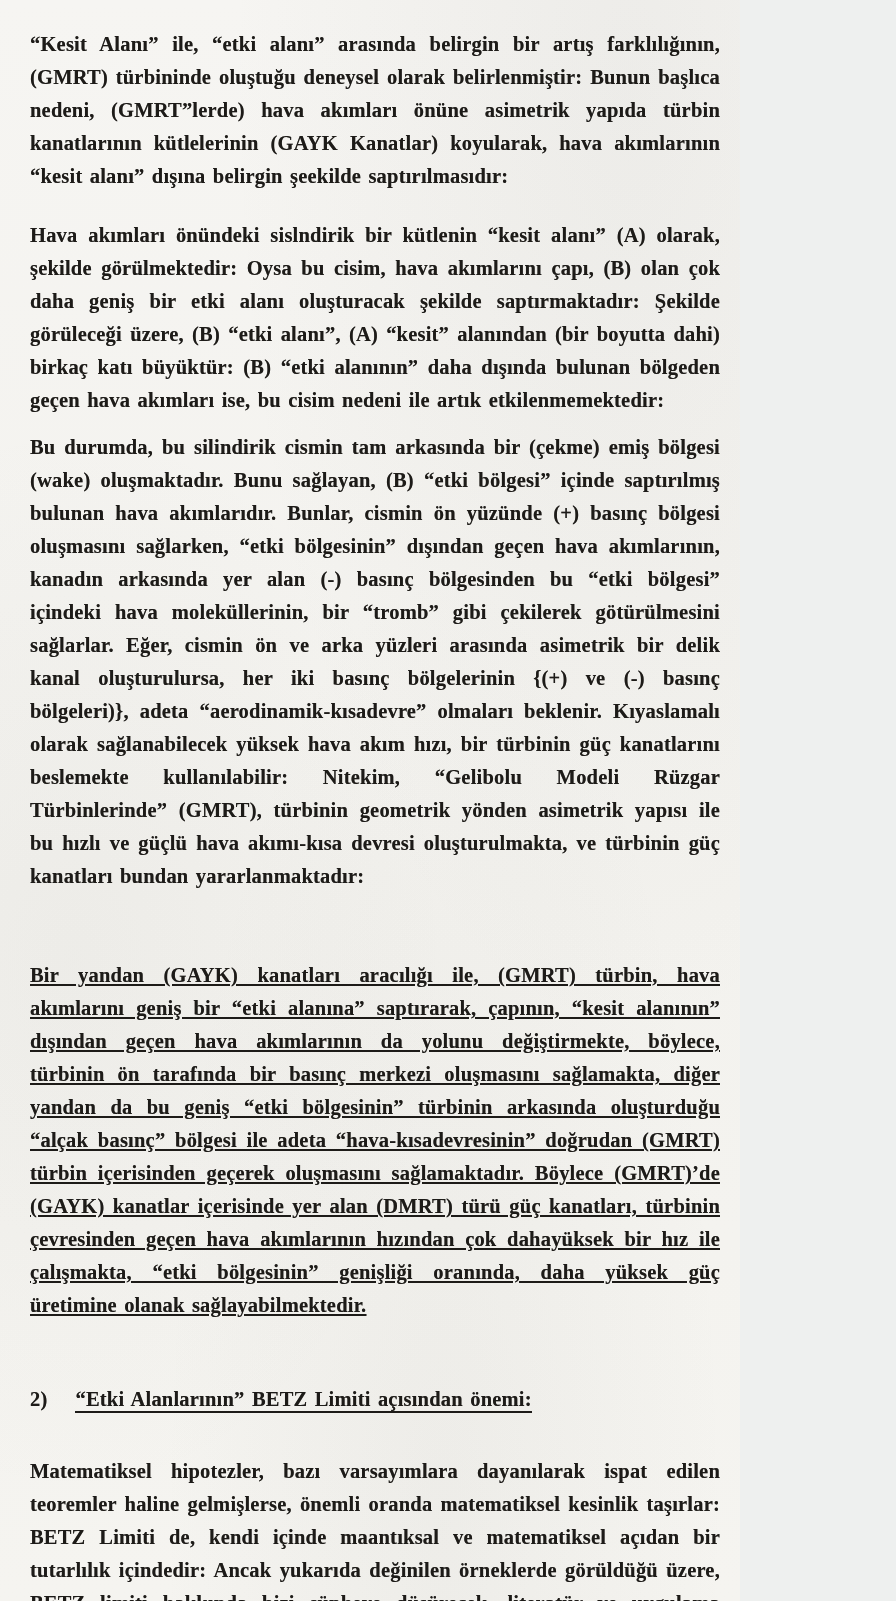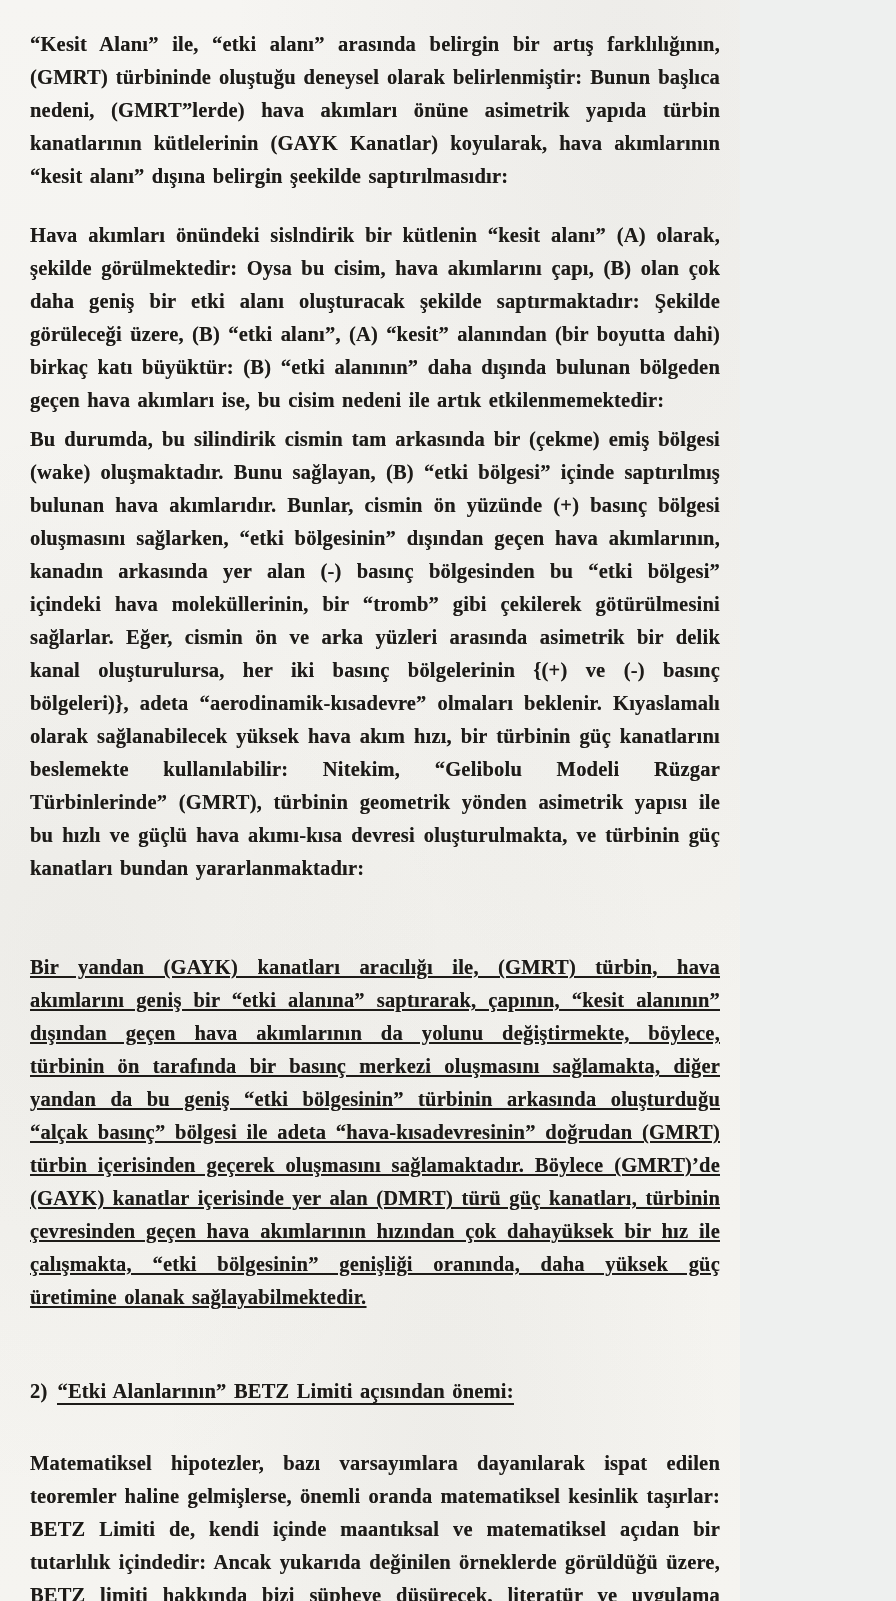--- a/index.html
+++ b/index.html
@@ -32,39 +32,40 @@
     font-size: 20.5px;
     font-weight: 700;
     line-height: 33px;
     text-align: justify;
     letter-spacing: 0.2px;
     word-spacing: 2px;
     text-shadow: 0 0 0.5px rgba(30,28,25,0.55);
   }
   .p1 { margin-bottom: 26px; }
   .p2 { margin-bottom: 15px; }
-  .p3 { margin-bottom: 6px; }
+  .p3 { margin-bottom: 14px; }
   .p4 { margin-bottom: 66px; }
   .p5 { margin-bottom: 61px; text-decoration: underline; }
   .p6 { margin-bottom: 5px; }
   .heading {
     margin: 0 0 39px 0;
     font-size: 20.5px;
     font-weight: 700;
     line-height: 33px;
     letter-spacing: 0.2px;
     word-spacing: 2px;
     text-shadow: 0 0 0.5px rgba(30,28,25,0.55);
   }
   .heading-number {
     margin-right: 10px;
   }
   .heading-title {
     border-bottom: 2px solid #1d1b18;
     padding-bottom: 1px;
+    margin-left: 18px;
   }
   .footer {
     margin-top: 76px;
     text-align: center;
     transform: translateX(-26px);
     font-family: "DejaVu Sans", sans-serif;
     font-size: 23px;
     font-weight: 400;
     letter-spacing: 7px;
     color: #3c3a37;

